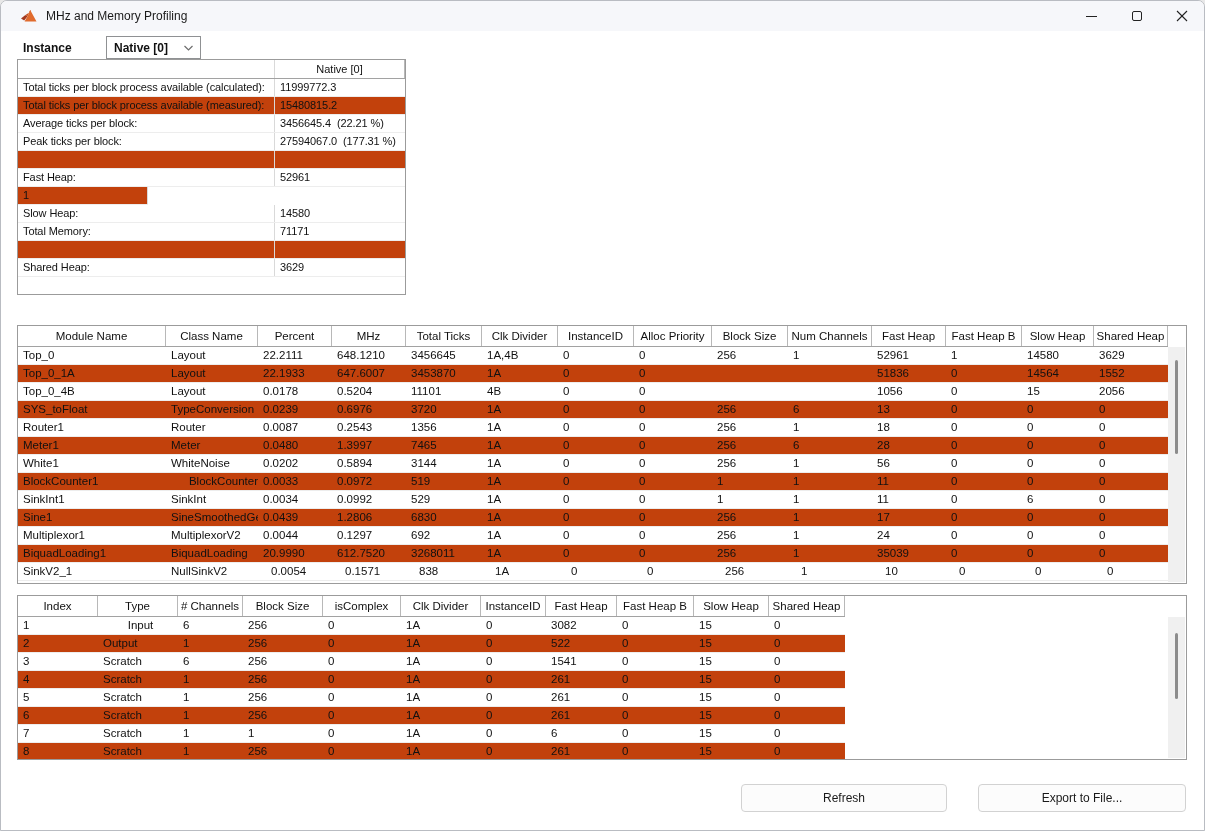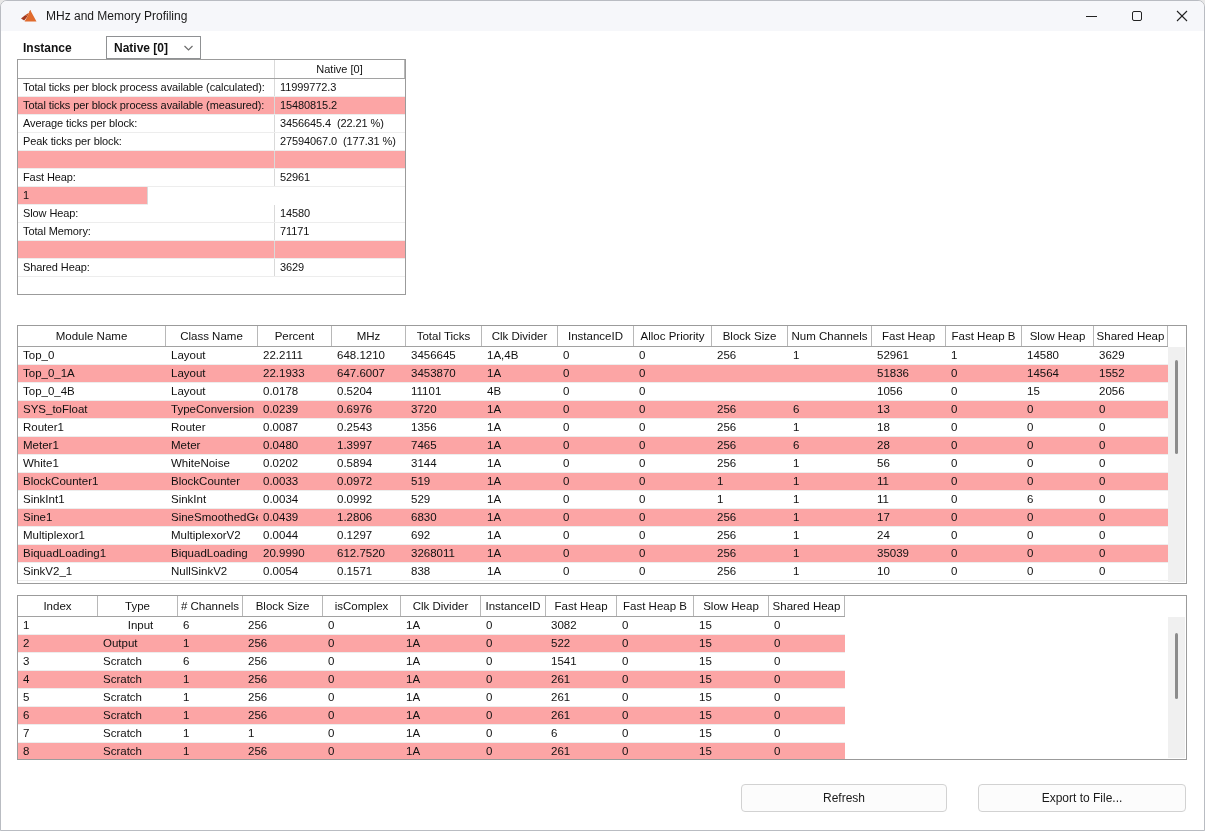--- a/index.html
+++ b/index.html
@@ -30,21 +30,21 @@
 
   .tbl { position:absolute; background:#fff; border:1px solid #9b9b9b; overflow:hidden; }
   .thead { display:flex; width:max-content; border-bottom:1px solid #a2a2a2; background:#fff; }
   .hcell {
     font-size:11.5px; color:#111; display:flex; align-items:center; justify-content:center;
     border-right:1px solid #b8b8b8; overflow:hidden; white-space:pre;
   }
   .tbl-mid .hcell, .tbl-bot .hcell { height:20px; }
   .tbl-sum .hcell { height:18px; font-size:11px; }
   .trow { display:flex; width:max-content; height:18px; border-bottom:1px solid #ededed; background:#fff; }
-  .trow.shaded { background:#fca5a5; }
+  .trow.shaded { background:#c2410c; }
   .tcell {
     font-size:11.5px; color:#111; line-height:17px; padding-left:5px;
     overflow:hidden; white-space:pre;
   }
   .tbl-sum .tcell { font-size:11px; letter-spacing:-0.1px; }
   .tbl-sum .tcell:first-child, .tbl-sum .hcell:first-child { border-right:1px solid #d9d9d9; }
 
   .vscroll {
     position:absolute; right:1px; top:22px; bottom:1px; width:17px; background:#f0f0f0;
   }
@@ -267,21 +267,21 @@
         <div class="tcell" style="width: 78px;">0</div>
         <div class="tcell" style="width: 76px;">256</div>
         <div class="tcell" style="width: 84px;">1</div>
         <div class="tcell" style="width: 74px;">56</div>
         <div class="tcell" style="width: 76px;">0</div>
         <div class="tcell" style="width: 72px;">0</div>
         <div class="tcell" style="width: 74px;">0</div>
       </div>
       <div class="trow shaded">
         <div class="tcell" style="width: 148px;">BlockCounter1</div>
-        <div class="tcell" style="width: 92px;">BlockCounter</div>
+        <div class="tcell" style="width: 92px; text-align: right;">BlockCounter</div>
         <div class="tcell" style="width: 74px;">0.0033</div>
         <div class="tcell" style="width: 74px;">0.0972</div>
         <div class="tcell" style="width: 76px;">519</div>
         <div class="tcell" style="width: 76px;">1A</div>
         <div class="tcell" style="width: 76px;">0</div>
         <div class="tcell" style="width: 78px;">0</div>
         <div class="tcell" style="width: 76px;">1</div>
         <div class="tcell" style="width: 84px;">1</div>
         <div class="tcell" style="width: 74px;">11</div>
         <div class="tcell" style="width: 76px;">0</div>
@@ -348,21 +348,21 @@
         <div class="tcell" style="width: 76px;">256</div>
         <div class="tcell" style="width: 84px;">1</div>
         <div class="tcell" style="width: 74px;">35039</div>
         <div class="tcell" style="width: 76px;">0</div>
         <div class="tcell" style="width: 72px;">0</div>
         <div class="tcell" style="width: 74px;">0</div>
       </div>
       <div class="trow">
         <div class="tcell" style="width: 148px;">SinkV2_1</div>
         <div class="tcell" style="width: 92px;">NullSinkV2</div>
-        <div class="tcell" style="width: 74px;">0.0054</div>
+        <div class="tcell" style="width: 74px; margin-left: 8px;">0.0054</div>
         <div class="tcell" style="width: 74px;">0.1571</div>
         <div class="tcell" style="width: 76px;">838</div>
         <div class="tcell" style="width: 76px;">1A</div>
         <div class="tcell" style="width: 76px;">0</div>
         <div class="tcell" style="width: 78px;">0</div>
         <div class="tcell" style="width: 76px;">256</div>
         <div class="tcell" style="width: 84px;">1</div>
         <div class="tcell" style="width: 74px;">10</div>
         <div class="tcell" style="width: 76px;">0</div>
         <div class="tcell" style="width: 72px;">0</div>

